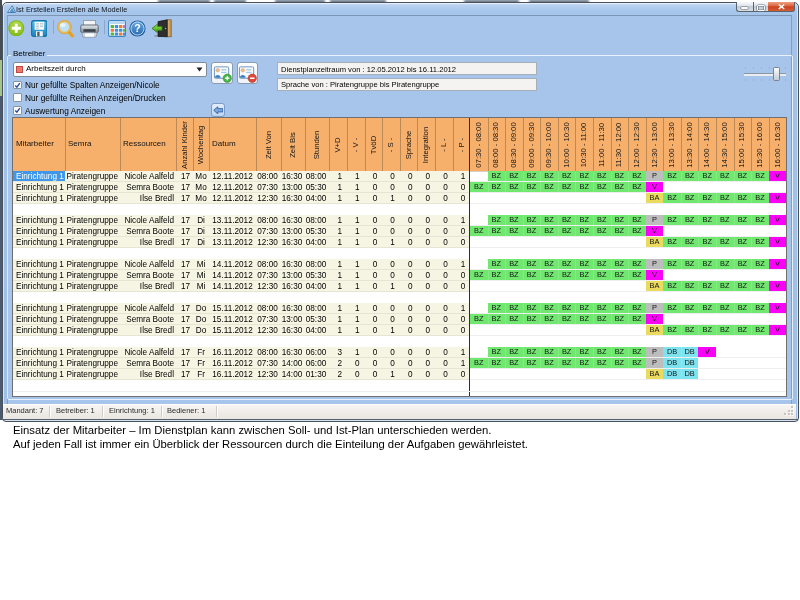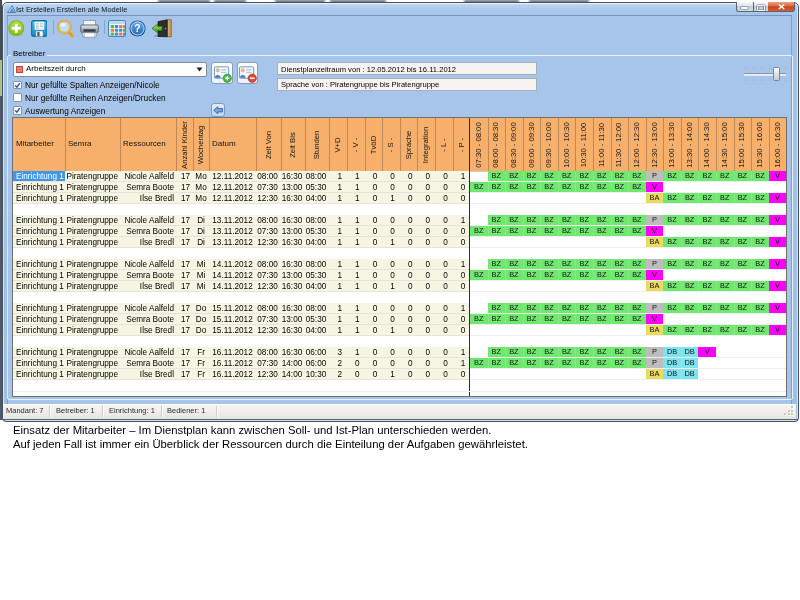--- a/index.html
+++ b/index.html
@@ -903,21 +903,21 @@
 <div class="a" style="left:13.0px;top:379.0px;width:457.0px;height:1px;background:#e6e4d2;"></div>
 <div class="a" style="left:470.0px;top:379.0px;width:316.29999999999995px;height:1px;background:#efefef;"></div>
 <div class="rt" style="left:16.0px;top:368.5px;">Einrichtung 1</div>
 <div class="rt" style="left:66.5px;top:368.5px;">Piratengruppe</div>
 <div class="rt" style="left:120px;top:368.5px;width:54px;text-align:right;">Ilse Bredl</div>
 <div class="rt" style="left:176px;top:368.5px;width:14px;text-align:right;">17</div>
 <div class="rt" style="left:193px;top:368.5px;width:16px;text-align:center;">Fr</div>
 <div class="rt" style="left:209px;top:368.5px;width:47px;text-align:center;">16.11.2012</div>
 <div class="rt" style="left:256px;top:368.5px;width:23px;text-align:center;">12:30</div>
 <div class="rt" style="left:281px;top:368.5px;width:22px;text-align:center;">14:00</div>
-<div class="rt" style="left:305px;top:368.5px;width:22px;text-align:center;">10:30</div>
+<div class="rt" style="left:305px;top:368.5px;width:22px;text-align:center;">01:30</div>
 <div class="rt" style="left:329.00px;top:368.5px;width:13px;text-align:right;">2</div>
 <div class="rt" style="left:346.62px;top:368.5px;width:13px;text-align:right;">0</div>
 <div class="rt" style="left:364.25px;top:368.5px;width:13px;text-align:right;">0</div>
 <div class="rt" style="left:381.88px;top:368.5px;width:13px;text-align:right;">1</div>
 <div class="rt" style="left:399.50px;top:368.5px;width:13px;text-align:right;">0</div>
 <div class="rt" style="left:417.12px;top:368.5px;width:13px;text-align:right;">0</div>
 <div class="rt" style="left:434.75px;top:368.5px;width:13px;text-align:right;">0</div>
 <div class="rt" style="left:452.38px;top:368.5px;width:13px;text-align:right;">0</div>
 <div class="a" style="left:645.72px;top:369.0px;width:17.57px;height:10px;background:#eada5e;"></div>
 <div class="tc" style="left:645.72px;top:369.0px;width:17.57px;">BA</div>

